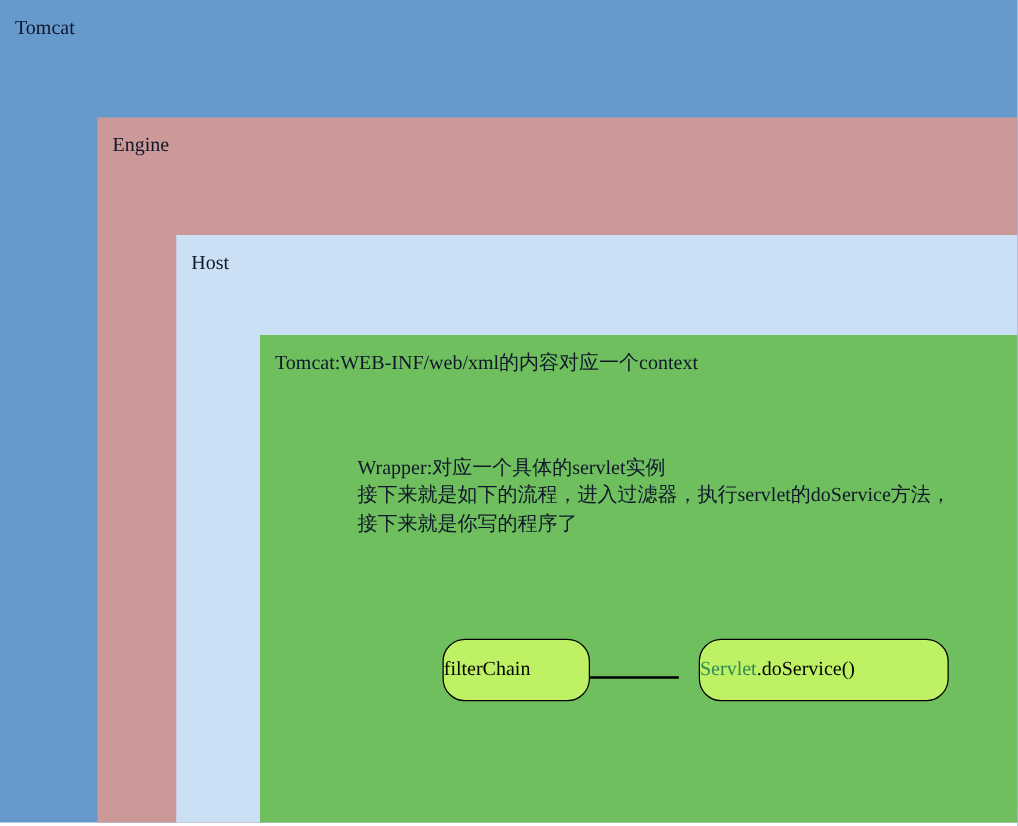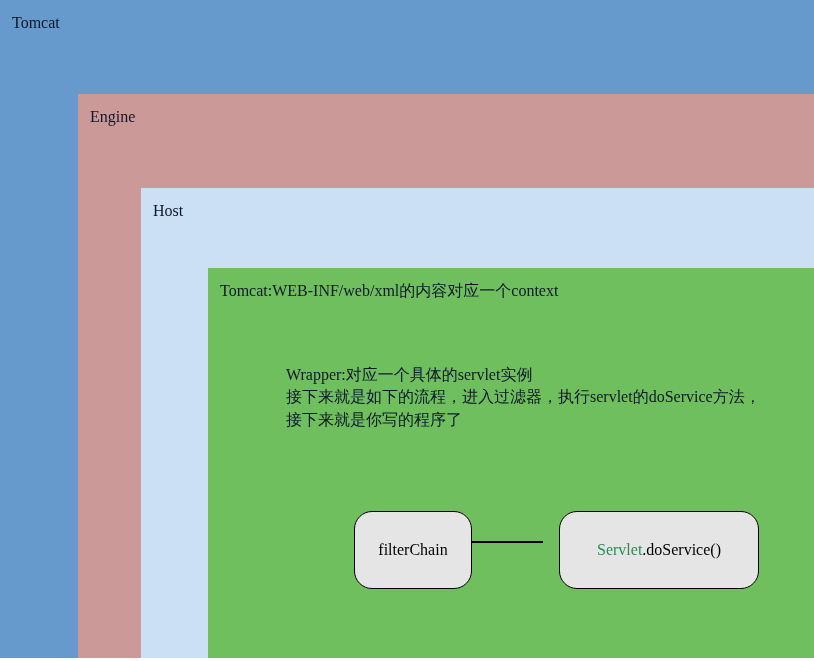--- a/index.html
+++ b/index.html
@@ -54,27 +54,27 @@
       height: 294px;
       background: #6fbf5e;
     }
     .label {
       color: #0f172a;
       line-height: 1.4;
       white-space: pre-wrap;
     }
     .node {
       position: absolute;
-      background: #e5e5e5;
+      background: #bef264;
       border: 1.5px solid #000;
       border-radius: 18px;
       display: flex;
       align-items: center;
-      justify-content: center;
-      height: 78px;
+      justify-content: flex-start;
+      height: 50px;
     }
     .filterchain-node {
       left: 354px;
       top: 511px;
       width: 118px;
     }
     .servlet-node {
       left: 543px;
       top: 511px;
       width: 200px;

